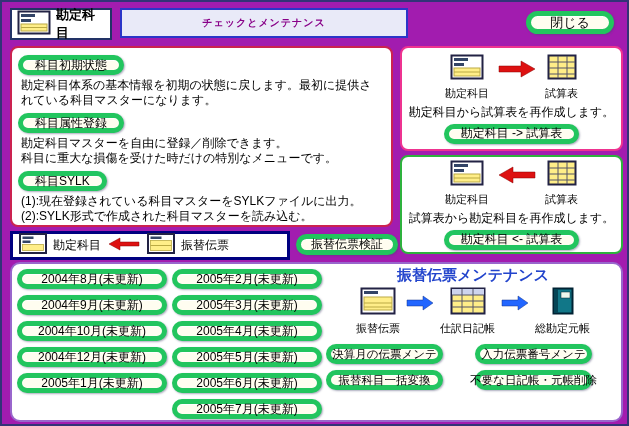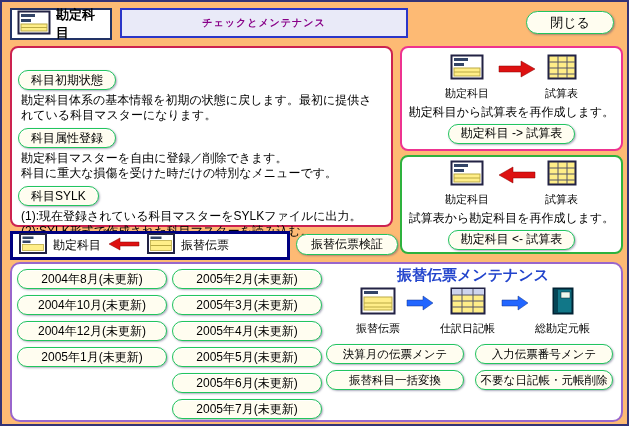--- a/index.html
+++ b/index.html
@@ -2,45 +2,45 @@
 <html><head>
 <meta charset="utf-8">
 <style>
   * { margin:0; padding:0; box-sizing:border-box; }
   body {
     font-family: "Liberation Sans", "DejaVu Sans", sans-serif;
     width: 629px; height: 426px; background:#fff;
   }
   #app {
     position: relative; width: 629px; height: 426px;
-    background: #fdba74; border: 2px solid #333377; overflow: hidden;
+    background: #a21caf; border: 2px solid #333377; overflow: hidden;
   }
   .pill {
     display: inline-flex; align-items: center; justify-content: center;
-    background: #fffdf0; border: 1px solid #22c55e; border-radius: 11px;
+    background: #fffdf0; border: 5px solid #22c55e; border-radius: 11px;
     font-size: 12px; color: #000; height: 20px; padding: 0 12px;
     white-space: nowrap; cursor: pointer;
     box-shadow: 1px 1px 2px rgba(70,70,110,0.45), inset 0 1px 0 #ffffff;
   }
   .panel { position: absolute; background: #fff; }
   .desc { font-size: 12px; line-height: 15px; color: #000; white-space: pre-line; margin: 1px 2px 3px 3px; }
   .icon-stack { display: flex; flex-direction: column; align-items: center; gap: 2px; }
   .icon-label { font-size: 11px; color:#000; white-space: nowrap; }
 
   
   #account-box { position:absolute; left:8px; top:6px; width:102px; height:32px;
     border:2px solid #223366; display:flex; align-items:center; gap:5px; padding:0 5px; background:#fff; }
   #account-box span { font-size:13px; font-weight:bold; }
   #title-box { position:absolute; left:118px; top:6px; width:288px; height:30px;
     border:2px solid #2b36c8; background:#e9eaf8; display:flex; align-items:center; justify-content:center; }
   #title-box span { font-size:10px; font-weight:bold; color:#880088; letter-spacing:1px;font-family:Liberation Serif, serif; }
   #close-btn { position:absolute; left:524px; top:9px; width:88px; height:23px; border-radius:12px; font-size:13px; }
 
   
-  #left-panel { left:8px; top:44px; width:383px; height:181px; border:2px solid #cc2250; border-radius:8px; padding:20px 6px; }
+  #left-panel { left:8px; top:44px; width:383px; height:181px; border:2px solid #cc2250; border-radius:8px; padding:5px 6px; }
   #left-panel .pill { margin:2px 0; }
 
   
   #pink-panel { left:398px; top:44px; width:223px; height:105px; border:2px solid #ee3390; border-radius:8px;
     display:flex; flex-direction:column; align-items:center; justify-content:center; gap:3px; padding:2px; }
   #green-panel { left:398px; top:153px; width:223px; height:99px; border:2px solid #2eb23e; border-radius:8px;
     display:flex; flex-direction:column; align-items:center; justify-content:center; gap:3px; padding:2px; }
   .flow-row { display:flex; align-items:flex-start; gap:8px; }
   .flow-row .arr { margin-top:6px; }
   .caption { font-size:12px; color:#000; white-space:nowrap; }
@@ -57,21 +57,21 @@
   #month-col1 { left:5px; }
   #month-col2 { left:160px; }
   .month-btn { width:150px; }
   #slip-title { position:absolute; left:316px; top:2px; width:290px; text-align:center;
     font-size:15px; font-weight:bold; color:#2244cc; }
   #flow-zone { position:absolute; left:316px; top:23px; width:290px; display:flex;
     justify-content:center; align-items:flex-start; gap:5px; }
   #flow-zone .arr { margin-top:8px; }
   #maint-grid { position:absolute; left:314px; top:80px; display:grid;
     grid-template-columns:145px 145px; gap:6px 4px; }
-  #maint-grid .pill { width:138px; font-size:11.5px; padding:0 4px;text-align:center; }
+  #maint-grid .pill { width:117px; font-size:11.5px; padding:0 4px;text-align:center; }
 </style>
 </head>
 <body>
 
 <div id="app">
 
   <div id="account-box">
     <span>
       <svg width="34" height="25" viewBox="0 0 34 25">
         <rect x="1.5" y="1.5" width="31" height="22" fill="#ffffff" stroke="#222244" stroke-width="2"></rect>
@@ -199,20 +199,21 @@
       </svg>
     </span>
     <span class="icon-label">振替伝票</span>
   </div>
   <button id="verify-btn" class="pill">振替伝票検証</button>
 
   <div id="purple-panel" class="panel">
 
     <div class="month-col" id="month-col1">
       <button class="pill month-btn">2004年8月(未更新)</button>
+      <button class="pill month-btn">2004年9月(未更新)</button>
       <button class="pill month-btn">2004年10月(未更新)</button>
       <button class="pill month-btn">2004年12月(未更新)</button>
       <button class="pill month-btn">2005年1月(未更新)</button>
     </div>
     <div class="month-col" id="month-col2">
       <button class="pill month-btn">2005年2月(未更新)</button>
       <button class="pill month-btn">2005年3月(未更新)</button>
       <button class="pill month-btn">2005年4月(未更新)</button>
       <button class="pill month-btn">2005年5月(未更新)</button>
       <button class="pill month-btn">2005年6月(未更新)</button>

